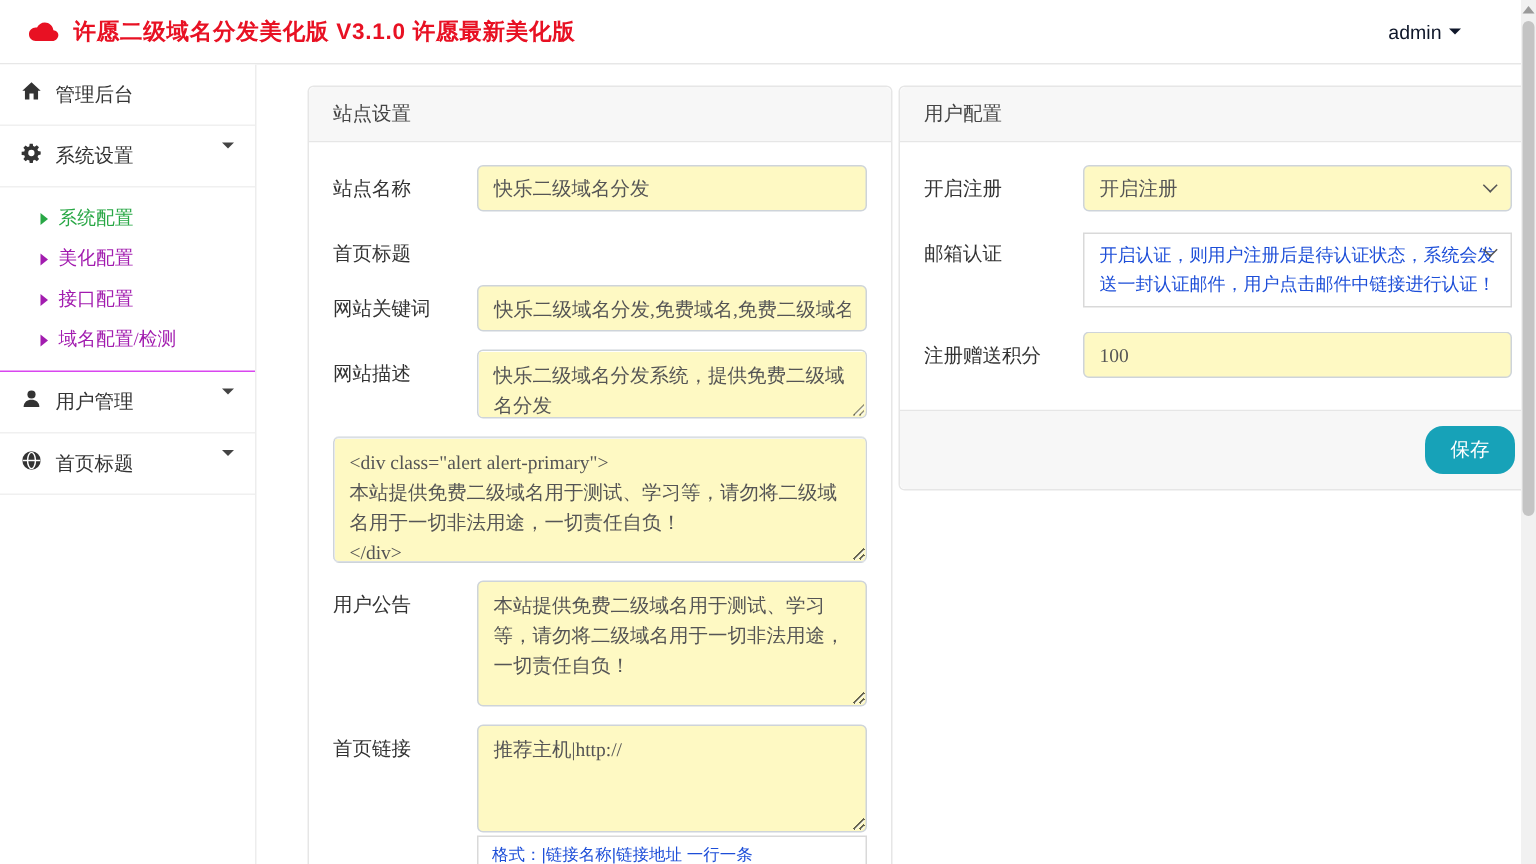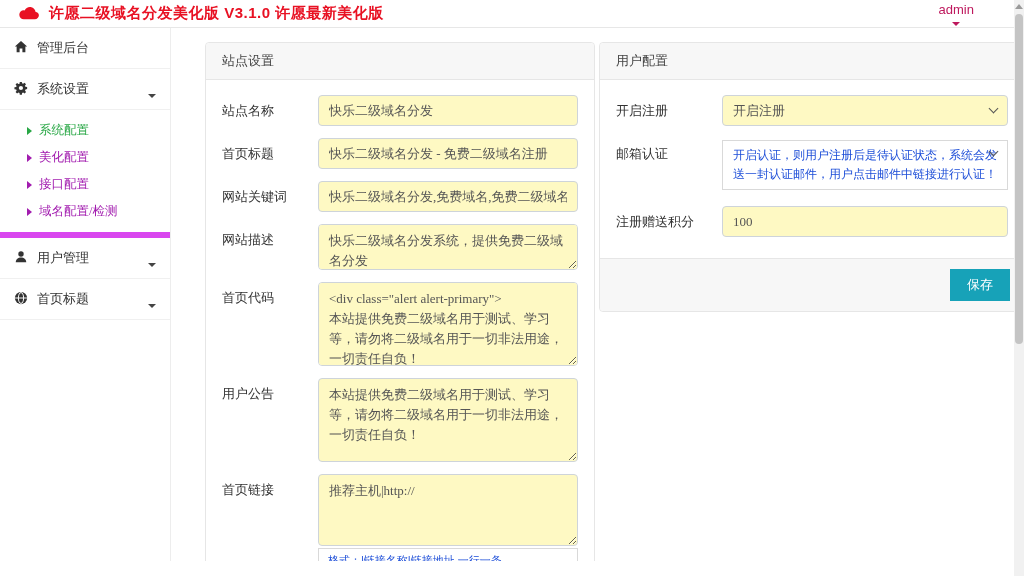--- a/index.html
+++ b/index.html
@@ -4,45 +4,45 @@
 <style>
   * { box-sizing: border-box; margin: 0; padding: 0; }
   html,body { width:1024px; height:576px; }
   body {
     font-family: "Liberation Sans", sans-serif;
     background:#fff; overflow:hidden; position:relative;
     color:#333;
   }
   
   .header {
-    height:28px; display:flex; align-items:center;
+    height:43px; display:flex; align-items:center;
     padding:0 18px; border-bottom:1px solid #e7e7e7; background:#fff;
   }
   .brand { display:flex; align-items:center; gap:9px; cursor:default; }
   .brand svg { display:block; }
   .brand-title { color:#e81123; font-weight:bold; font-size:15px; letter-spacing:.5px; }
   .admin-menu {
-    margin-left:auto; margin-right:32px; color:#be185d; font-size:13px;
-    cursor:pointer; display:flex; align-items:center; gap:5px;flex-direction:column;
+    margin-left:auto; margin-right:32px; color:#0f172a; font-size:13px;
+    cursor:pointer; display:flex; align-items:center; gap:5px;
   }
   .caret-down {
     width:0; height:0; border-left:4px solid transparent; border-right:4px solid transparent;
     border-top:4px solid currentColor; display:inline-block;
   }
   
   .layout { display:flex; height:533px; }
   .sidebar { width:171px; flex:none; border-right:1px solid #ededed; background:#fff; }
   .side-item {
-    display:flex; align-items:flex-end; gap:9px;
+    display:flex; align-items:flex-start; gap:9px;
     padding:11px 14px; font-size:13px; color:#333;
     border-bottom:1px solid #f0f0f0; cursor:pointer;
   }
   .side-item svg { flex:none; }
   .side-item .caret-down { margin-left:auto; color:#444; }
-  .submenu { border-bottom:6px solid #d946ef; padding:7px 0;font-family:Liberation Serif, serif; }
+  .submenu { border-bottom:1px solid #d946ef; padding:7px 0;font-family:Liberation Serif, serif; }
   .submenu-item {
     display:flex; align-items:center; gap:7px;
     padding:5px 14px 5px 27px; font-size:12.5px; color:#a21caf; cursor:pointer;
   }
   .submenu-item.active { color:#28a745; }
   .tri-right {
     width:0; height:0; border-top:4px solid transparent; border-bottom:4px solid transparent;
     border-left:5px solid currentColor; display:inline-block;
   }
   
@@ -78,21 +78,21 @@
   .helpbox {
     border:1px solid #d9d9d9; border-radius:0; padding:4px 9px;
     font-size:11px; color:#1d4ed8; margin-top:2px; background:#fff;
   }
   .helpbox.lg { font-size:12px; line-height:1.6; padding:5px 10px; }
   .card-footer {
     background:#f7f7f7; border-top:1px solid #e6e6e6; padding:10px 14px;
     text-align:right; border-radius:0 0 4px 4px; margin-top:6px;
   }
   .btn-save {
-    background:#17a2b8; color:#fff; border:none; border-radius:0;
+    background:#17a2b8; color:#fff; border:none; border-radius:12px;
     padding:7px 17px; font-size:13px; cursor:pointer; font-family:inherit;
   }
   
   .scrollbar { position:absolute; right:0; top:0; width:10px; height:576px; background:#f1f1f1; }
   .scroll-arrow {
     position:absolute; top:4px; left:1px;
     width:0; height:0; border-left:4px solid transparent; border-right:4px solid transparent;
     border-bottom:5px solid #9a9a9a;
   }
   .scroll-thumb { position:absolute; top:14px; left:1px; width:8px; height:330px; background:#c4c4c4; border-radius:4px; }
@@ -188,41 +188,37 @@
 
         <div class="frow">
           <label>站点名称</label>
           <div class="ctrl">
             <input class="text" type="text" value="快乐二级域名分发" style="">
           </div>
         </div>
 
         <div class="frow">
           <label>首页标题</label>
-          <div class="ctrl">
-            <input class="text" type="text" value="快乐二级域名分发 - 免费二级域名注册" style="">
-          </div>
         </div>
 
         <div class="frow">
           <label>网站关键词</label>
           <div class="ctrl">
             <input class="text" type="text" value="快乐二级域名分发,免费域名,免费二级域名,免费备案域名" style="">
           </div>
         </div>
 
         <div class="frow">
           <label>网站描述</label>
           <div class="ctrl">
             <textarea style="height: 46px;">快乐二级域名分发系统，提供免费二级域名分发</textarea>
           </div>
         </div>
 
         <div class="frow">
-          <label>首页代码</label>
           <div class="ctrl">
             <textarea style="height: 84px;">&lt;div class="alert alert-primary"&gt;
 本站提供免费二级域名用于测试、学习等，请勿将二级域名用于一切非法用途，一切责任自负！
 &lt;/div&gt;</textarea>
           </div>
         </div>
 
         <div class="frow">
           <label>用户公告</label>
           <div class="ctrl">

